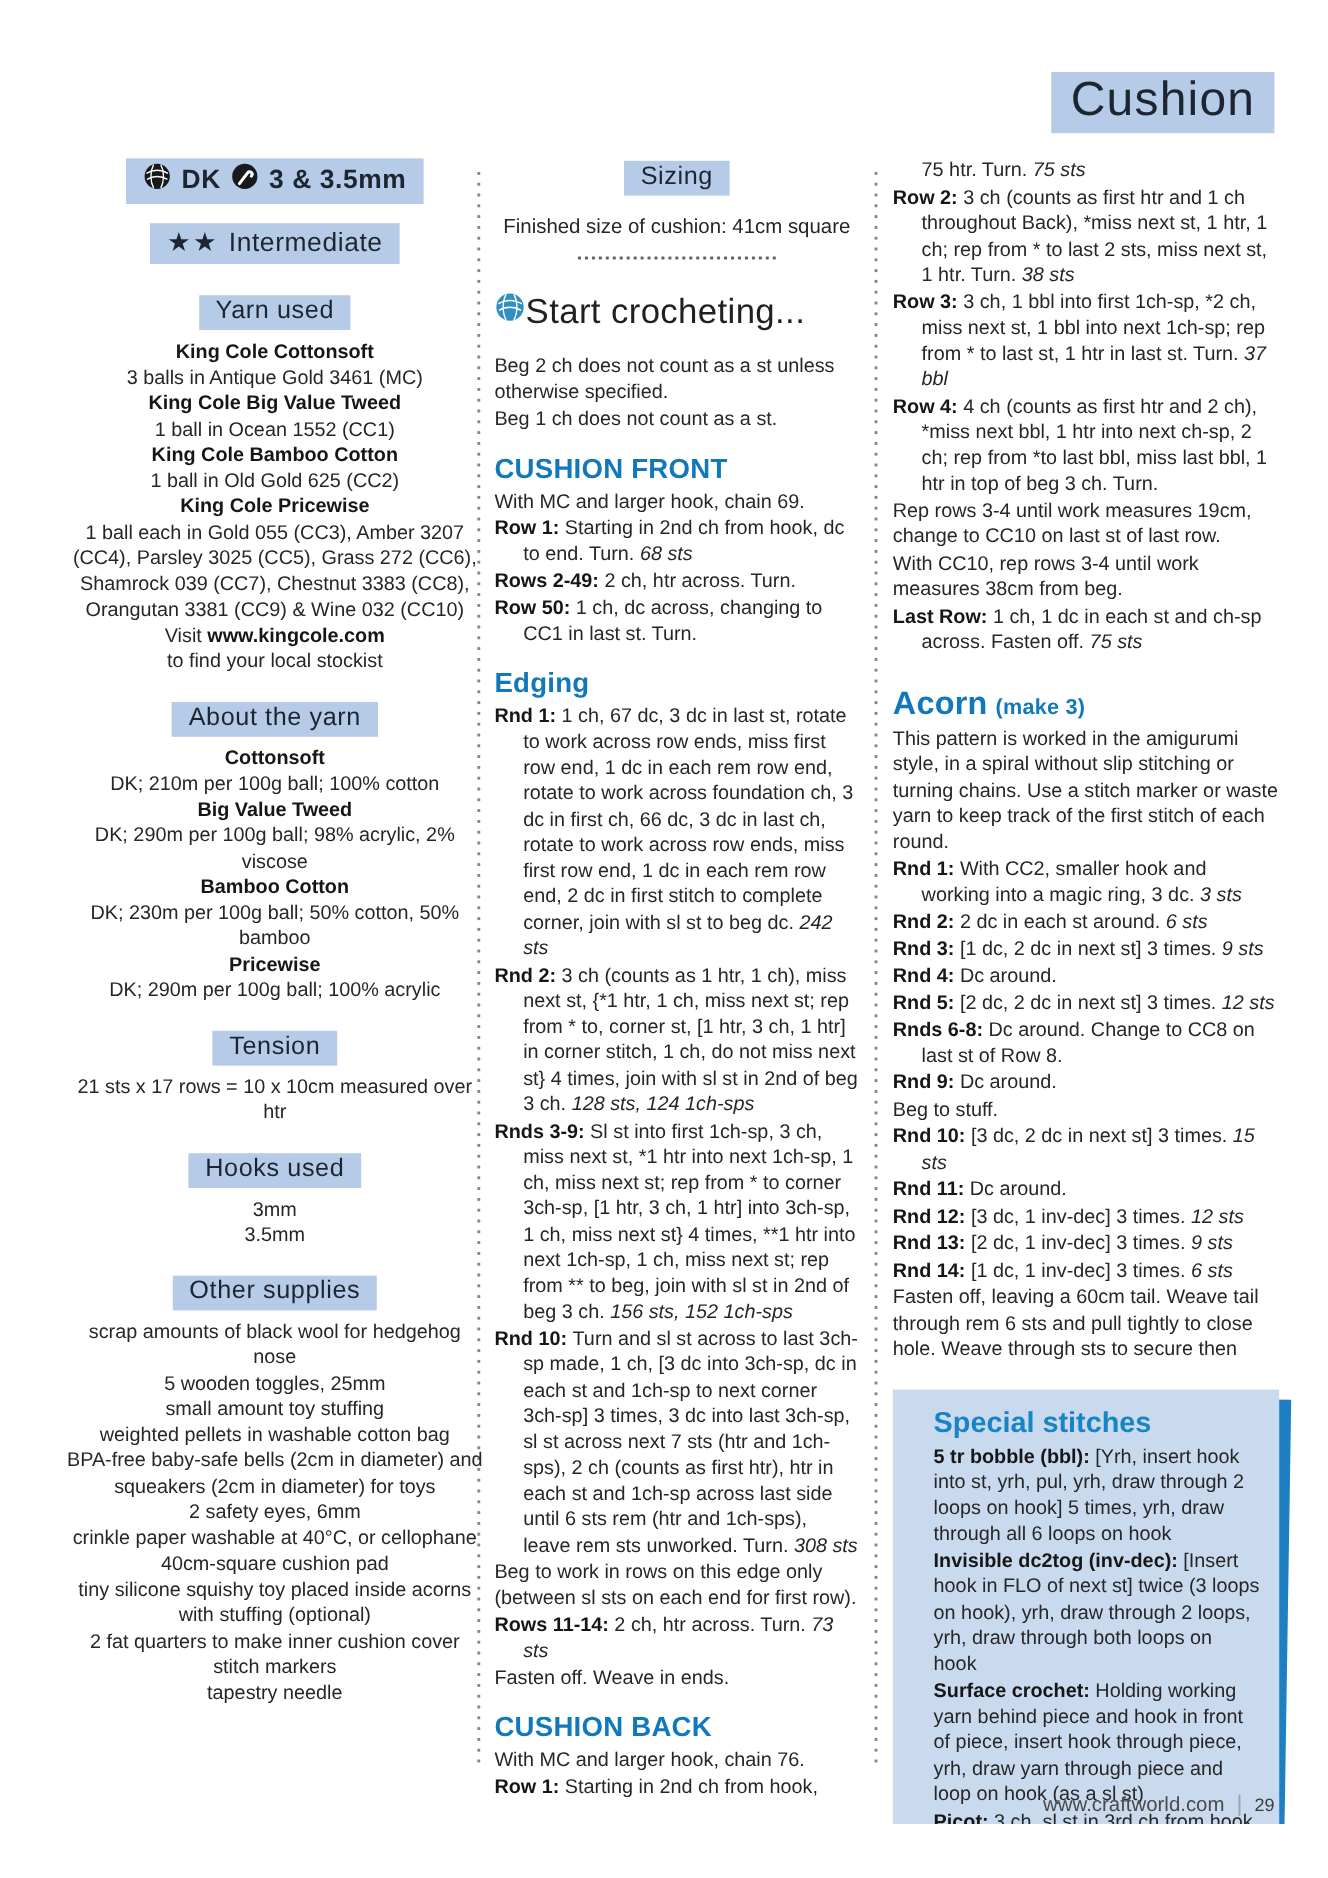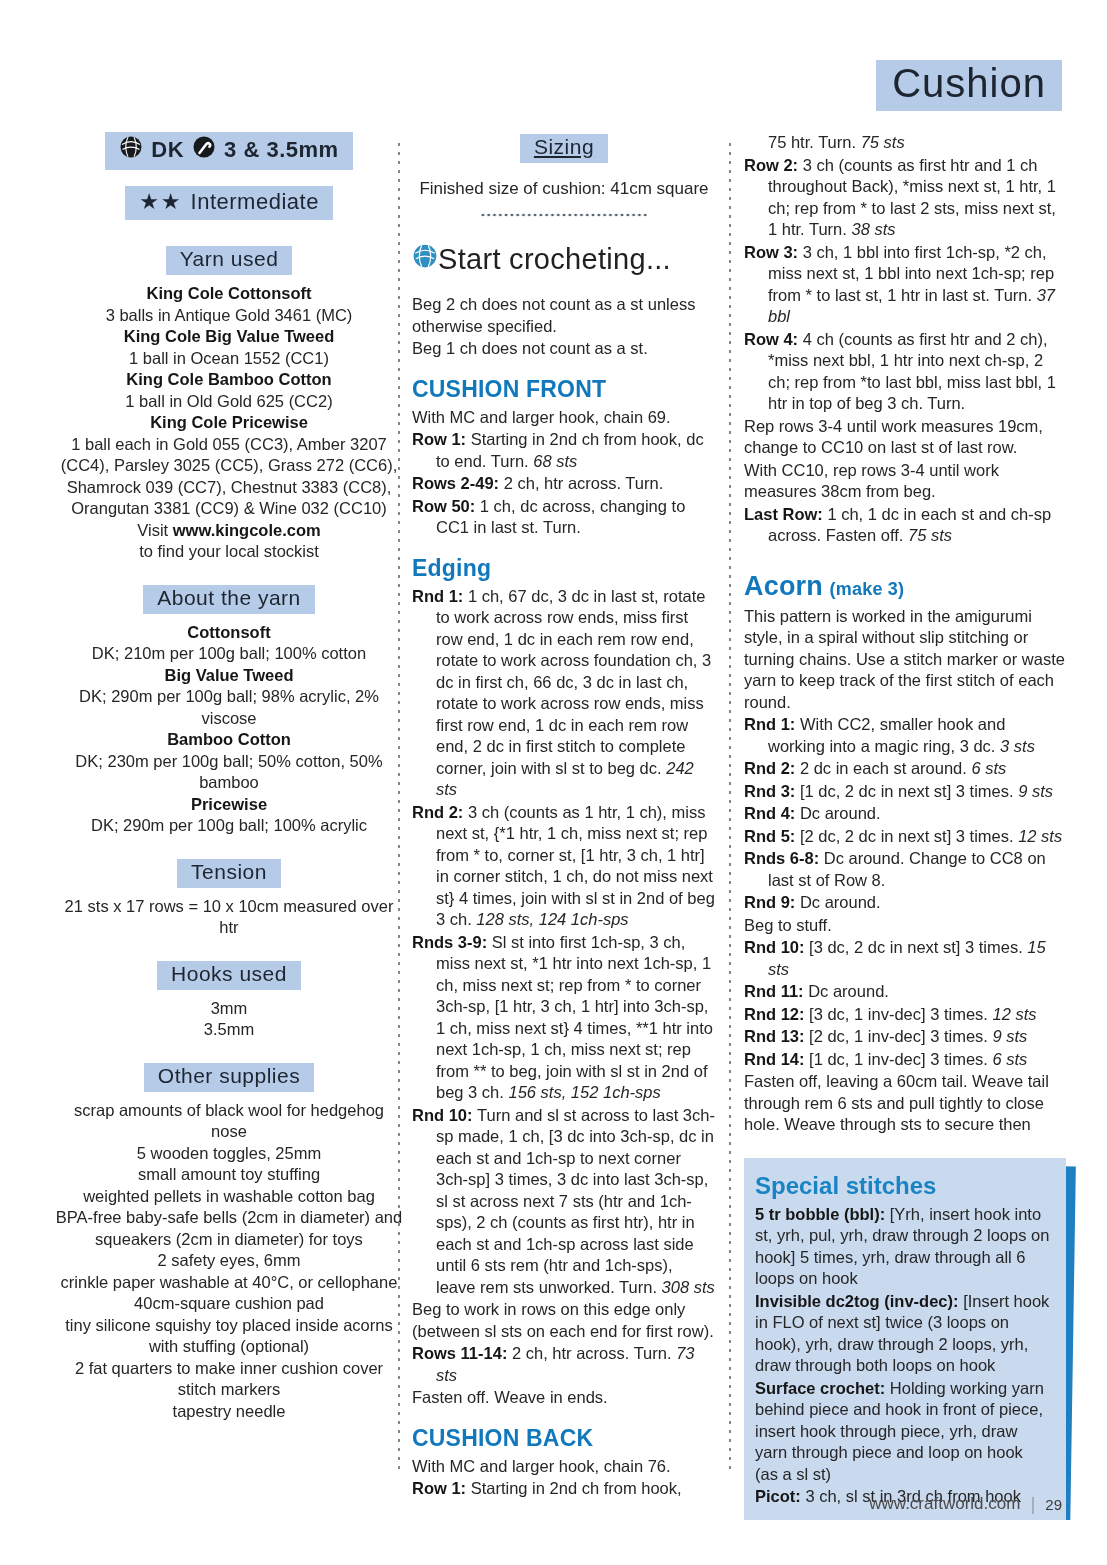--- a/index.html
+++ b/index.html
@@ -41,21 +41,21 @@
          background-size:5.8px 4px;background-repeat:repeat-x;}
   .start-croch{display:flex;align-items:center;margin:26px 0 18px 0;
                font-size:29px;color:#231f20;letter-spacing:.3px;}
   .blue-head{color:#1278bc;font-weight:700;font-size:23px;margin:16px 0 4px 0;letter-spacing:.2px;}
   .blue-head .sub{font-size:18px;margin-top:43px;}
   .acorn-head{font-size:27px;}
   
   .ss-wrap{position:relative;margin-top:22px;}
   .ss-shadow{position:absolute;left:8px;top:6px;right:-7px;bottom:-4px;background:#1e80c2;
              transform:rotate(.9deg);}
-  .ss-box{position:relative;background:#c9d9ee;padding:14px 16px 16px 11px;}
+  .ss-box{position:relative;background:#c9d9ee;padding:14px 16px 16px 34px;}
   .ss-title{color:#1884c4;font-weight:700;font-size:24px;margin:0 0 4px 0;}
   
   .footer{position:absolute;top:1493px;right:45px;font-size:17px;color:#4a4a4a;
           display:flex;align-items:center;gap:10px;}
   .footer .bar{color:#9aa4ad;font-weight:300;font-size:19px;}
   .footer .pg{font-size:15px;color:#3c3c3c;}
   .icon{flex:0 0 auto;display:inline-block;}
 </style>
 </head>
 <body>
@@ -141,21 +141,21 @@
         <div class="line"><span class="seg">40cm-square cushion pad</span></div>
         <div class="line"><span class="seg">tiny silicone squishy toy placed inside acorns with stuffing (optional)</span></div>
         <div class="line"><span class="seg">2 fat quarters to make inner cushion cover</span></div>
         <div class="line"><span class="seg">stitch markers</span></div>
         <div class="line"><span class="seg">tapestry needle</span></div>
       </div>
   </div>
 
   <div class="col" id="col-mid">
     <div class="center">
-      <div class="sec-head" style="margin-top:2px;text-decoration:underline;">Sizing</div>
+      <div class="sec-head" style="margin-top:2px;">Sizing</div>
       <div class="sizing-line">Finished size of cushion: 41cm square</div>
       <div class="hdots"></div>
     </div>
 
     <div class="start-croch">
       <span class="icon">
         <svg width="26" height="26" viewBox="0 0 24 24">
             <circle cx="12" cy="12" r="10.5" fill="#2e8fc0"></circle>
           <path d="M3 9.5c5.5-3.5 12.5-3.5 18 0M3.5 14.5c5-3.2 12-3.2 17 0" stroke="#fff" stroke-width="1.1" fill="none"></path>
           <path d="M9 2.2c-3 5.5-3 14 0 19.6M15 2.2c3 5.5 3 14 0 19.6" stroke="#fff" stroke-width="1.1" fill="none"></path>

